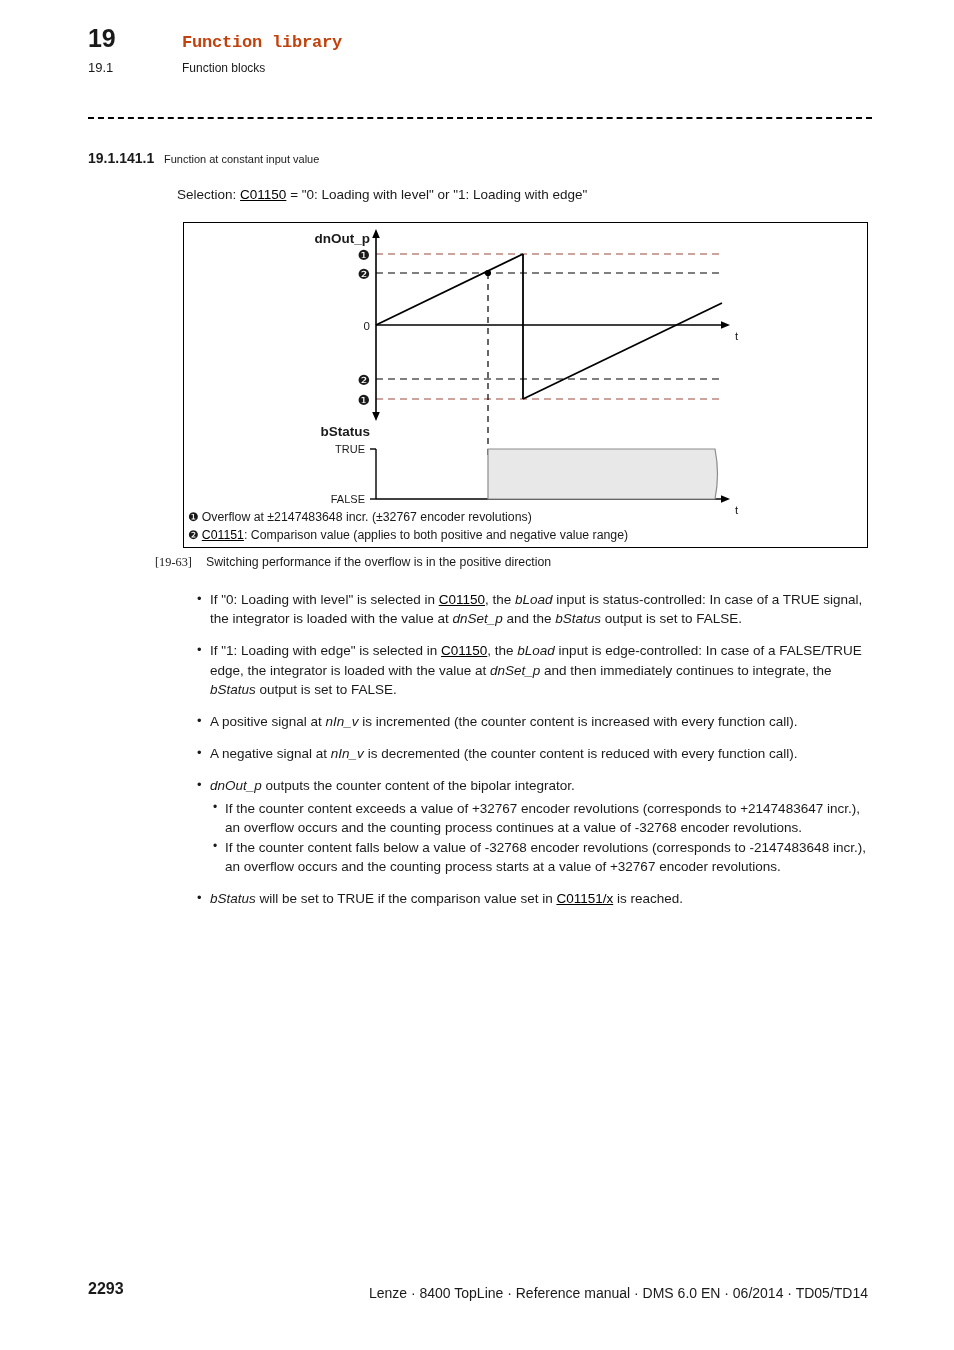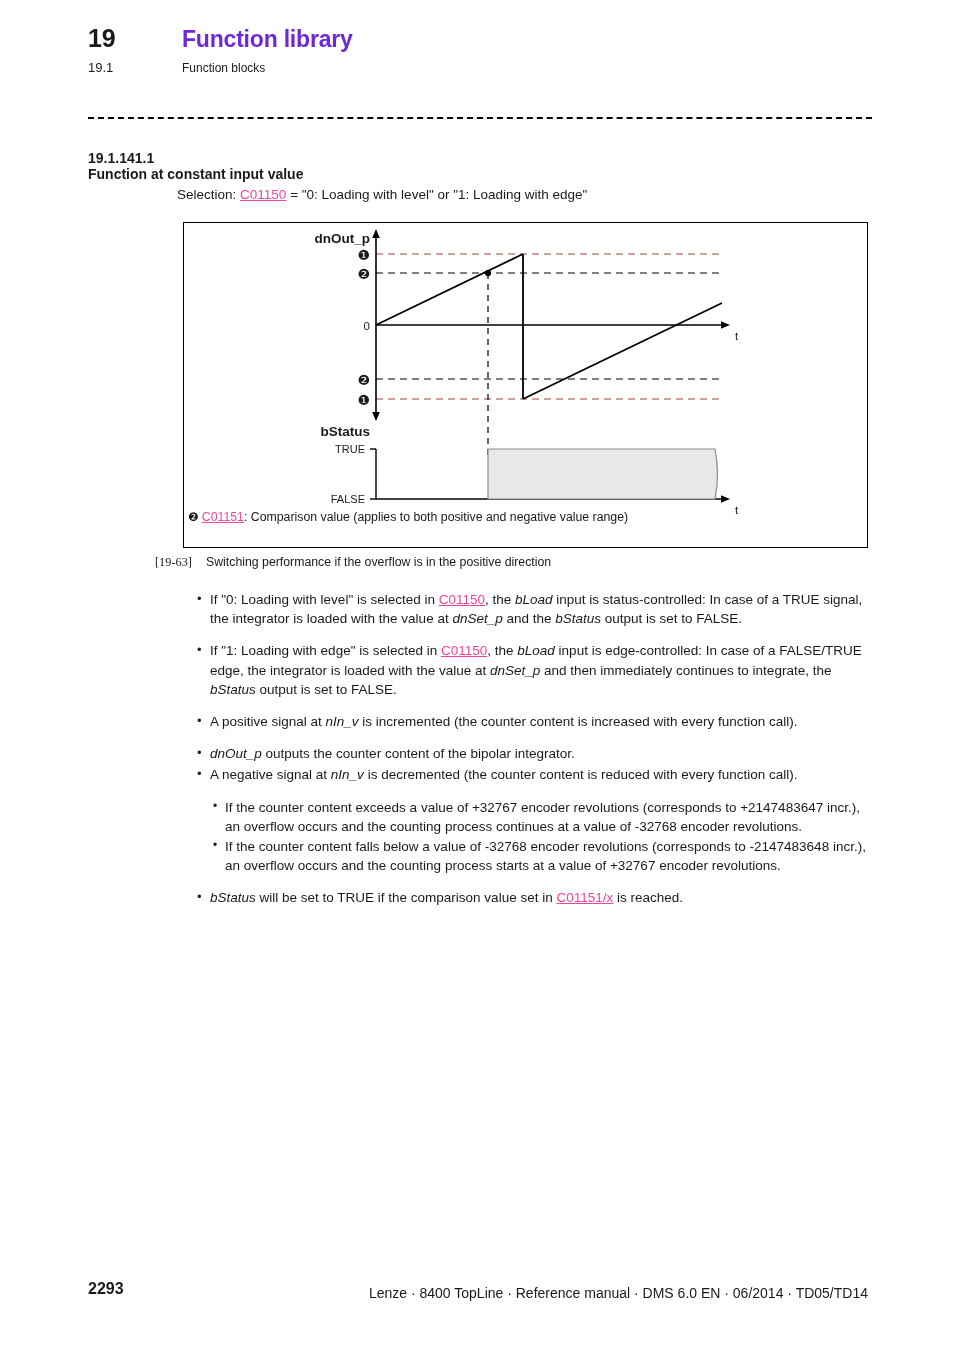--- a/index.html
+++ b/index.html
@@ -32,24 +32,25 @@
     align-items: baseline;
   }
   .hdr-chapter-num {
     width: 94px;
     font-size: 25px;
     font-weight: bold;
     letter-spacing: -0.2px;
     color: #1a1a1a;
   }
   .hdr-chapter-title {
-    font-size: 23px;
+    font-size: 17px;
     font-weight: bold;
     letter-spacing: -0.2px;
-    color: #6d28d9;
+    color: #c2410c;
+    font-family: Liberation Mono, monospace;
   }
   .hdr-row.sub {
     margin-top: 7px;
   }
   .hdr-sec-num {
     width: 94px;
     font-size: 13px;
     color: #1a1a1a;
   }
   .hdr-sec-title {
@@ -65,41 +66,40 @@
     border-top: 2px dashed #000;
   }
 
   
   .section-head {
     position: absolute;
     left: 88px;
     top: 150px;
     display: flex;
     align-items: baseline;
-    flex-direction: column;
   }
   .section-num {
     font-size: 14px;
     font-weight: bold;
     width: 76px;
   }
   .section-title {
-    font-size: 14px;
-    font-weight: bold;
+    font-size: 11px;
+    font-weight: normal;
   }
 
   .selection-line {
     position: absolute;
     left: 177px;
     top: 187px;
     font-size: 13.5px;
   }
 
   a.cref, .cref {
-    color: #ec4899;
+    color: #000000;
     text-decoration: underline;
     cursor: pointer;
   }
 
   
   .figure-box {
     position: absolute;
     left: 183px;
     top: 222px;
     width: 685px;
@@ -276,34 +276,37 @@
 
       <text x="186" y="213" text-anchor="end" font-family="Liberation Sans, sans-serif" font-size="13.5" font-weight="bold" fill="#1a1a1a">bStatus</text>
       <text x="181" y="230" text-anchor="end" font-family="Liberation Sans, sans-serif" font-size="11" fill="#1a1a1a">TRUE</text>
       <text x="181" y="280" text-anchor="end" font-family="Liberation Sans, sans-serif" font-size="11" fill="#1a1a1a">FALSE</text>
       <text x="551" y="291" font-family="Liberation Sans, sans-serif" font-size="11.5" fill="#1a1a1a">t</text>
     </svg>
   </div>
 
   <div class="fig-legend">
     <div>
+      <span class="mk">❶</span><span>Overflow at ±2147483648 incr. (±32767 encoder revolutions)</span>
+    </div>
+    <div>
       <span class="mk">❷</span><span class="cref">C01151</span><span>: Comparison value (applies to both positive and negative value range)</span>
     </div>
   </div>
 
   <div class="fig-caption">
     <span class="cap-num">[19-63]</span><span>Switching performance if the overflow is in the positive direction</span>
   </div>
 
   <div class="body-list" id="body-list">
       <div class="bullet"><span>If "0: Loading with level" is selected in </span><span class="cref">C01150</span><span>, the </span><i>bLoad</i><span> input is status-controlled: In case of a TRUE signal, the integrator is loaded with the value at </span><i>dnSet_p</i><span> and the </span><i>bStatus</i><span> output is set to FALSE.</span></div>
       <div class="bullet"><span>If "1: Loading with edge" is selected in </span><span class="cref">C01150</span><span>, the </span><i>bLoad</i><span> input is edge-controlled: In case of a FALSE/TRUE edge, the integrator is loaded with the value at </span><i>dnSet_p</i><span> and then immediately continues to integrate, the </span><i>bStatus</i><span> output is set to FALSE.</span></div>
       <div class="bullet"><span>A positive signal at </span><i>nIn_v</i><span> is incremented (the counter content is increased with every function call).</span></div>
+      <div class="bullet"><span>A negative signal at </span><i>nIn_v</i><span> is decremented (the counter content is reduced with every function call).</span></div>
       <div class="bullet tight"><i>dnOut_p</i><span> outputs the counter content of the bipolar integrator.</span></div>
-      <div class="bullet"><span>A negative signal at </span><i>nIn_v</i><span> is decremented (the counter content is reduced with every function call).</span></div>
       <div class="sublist">
         <div class="sub-bullet"><span>If the counter content exceeds a value of +32767 encoder revolutions (corresponds to +2147483647 incr.), an overflow occurs and the counting process continues at a value of -32768 encoder revolutions.</span></div>
         <div class="sub-bullet"><span>If the counter content falls below a value of -32768 encoder revolutions (corresponds to -2147483648 incr.), an overflow occurs and the counting process starts at a value of +32767 encoder revolutions.</span></div>
       </div>
       <div class="bullet"><i>bStatus</i><span> will be set to TRUE if the comparison value set in </span><span class="cref">C01151/x</span><span> is reached.</span></div>
     </div>
 
   <div class="footer-page">2293</div>
   <div class="footer-meta">Lenze · 8400 TopLine · Reference manual · DMS 6.0 EN · 06/2014 · TD05/TD14</div>
 

